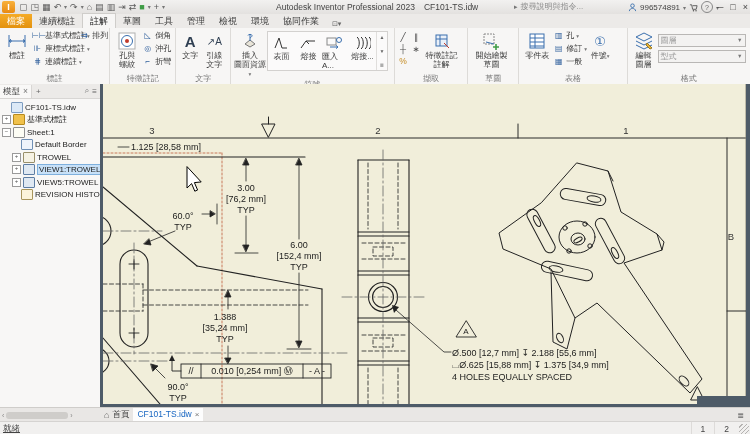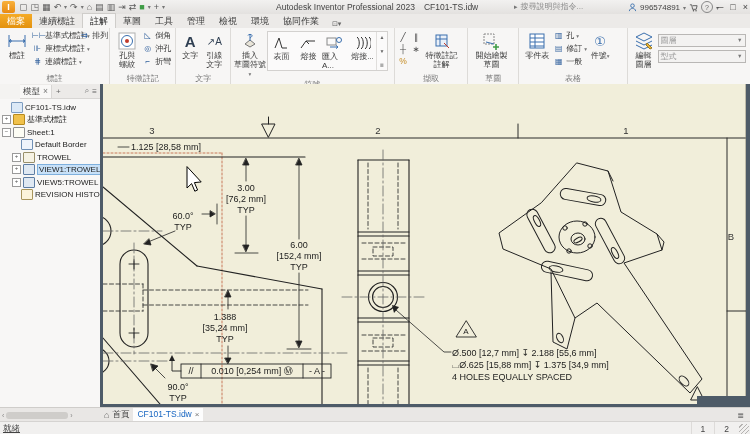--- a/index.html
+++ b/index.html
@@ -52,21 +52,21 @@
   .garr{width:10px;display:flex;flex-direction:column;justify-content:space-between;align-items:center;
     padding:2px 0;font-size:5px;color:#666;border-left:1px solid #e0dedc;}
   .combo{width:82px;height:11px;border:1px solid #b9b7b5;background:#f3f2f1;color:#9a9a9a;
     font-size:8px;display:flex;align-items:center;justify-content:space-between;padding:0 2px;margin:1.5px 0;}
   .icongrid{display:grid;grid-template-columns:13px 13px;grid-auto-rows:12px;margin-top:2px;}
   .icongrid span{text-align:center;color:#4a4a4a;font-size:8.5px;line-height:12px;}
 
   
   .main{position:absolute;left:0;top:84px;width:750px;height:323px;}
   .browser{position:absolute;left:0;top:0;width:100px;height:323px;background:#f4f3f1;border-right:1px solid #b9b7b5;}
-  .bheader{height:14px;display:flex;align-items:center;font-size:8.5px;color:#444;background:#eceae8;border-bottom:1px solid #d8d6d4;margin-left:20px;}
+  .bheader{height:14px;display:flex;align-items:center;font-size:8.5px;color:#444;background:#eceae8;border-bottom:1px solid #d8d6d4;}
   .btab{background:#f9f8f7;padding:0 3px;height:13px;line-height:13px;border-right:1px solid #d8d6d4;display:flex;gap:3px;align-items:center;}
   .bhead-ic{margin-left:4px;color:#666;font-size:8px;}
   .tree{font-size:8px;color:#222;padding-top:2px;background:#f8f7f6;height:100%;}
   .trow{display:flex;align-items:center;height:12.5px;white-space:nowrap;overflow:hidden;}
   .trow .exp{width:7px;height:7px;border:1px solid #9a9a9a;background:#fff;font-size:6px;line-height:5px;
     text-align:center;color:#555;margin-right:2px;flex:none;}
   .trow .noexp{width:9px;flex:none;}
   .ticon{width:10px;height:9px;margin-right:2px;flex:none;border-radius:1px;}
   .trow.sel .lbl{background:#c7e0f7;border:1px solid #7fb0dd;padding:0 1px;}
   .ind1{padding-left:2px;} .ind2{padding-left:12px;} .ind0{padding-left:2px;}
@@ -253,21 +253,21 @@
 
     <div class="panel" style="width:166px">
       <div class="pbody">
         <div class="bigbtn" style="width:34px">
           <div class="bicon">
             <svg width="18" height="18" viewBox="0 0 18 18">
                 <path d="M9 8l-5 4 5 3 5-3z" fill="#e8e4d8" stroke="#777"></path>
                 <path d="M9 2v7M7 3.5C7 2 11 2 11 3.5S9 6 9 6" fill="none" stroke="#3a6fae"></path>
               </svg>
           </div>
-          <div class="blab"><span>插入</span><br><span>草圖符號</span><span class="dd6">▾</span></div>
+          <div class="blab"><span>插入</span><br><span>圖面資源</span><span class="dd6">▾</span></div>
         </div>
         <div class="gallery">
           <div class="gitem">
             <div class="gi">
               <svg width="16" height="14" viewBox="0 0 16 14">
                   <path d="M2 12 6 2l3 10" fill="none" stroke="#333"></path>
                   <path d="M9 12h5" stroke="#333"></path>
                 </svg>
             </div>
             <div class="gl">表面</div>
@@ -397,20 +397,21 @@
           <div class="combo">
             <span>圖層</span>
               <span class="dd6">▼</span>
           </div>
           <div class="combo">
             <span>型式</span>
               <span class="dd6">▼</span>
           </div>
         </div>
       </div>
+      <div class="plabel">格式</div>
     </div>
   </div>
 
   <div class="main">
 
     <div class="browser">
       <div class="bheader">
         <div class="btab">
           <span>模型</span>
             <span style="color:#777">×</span>

